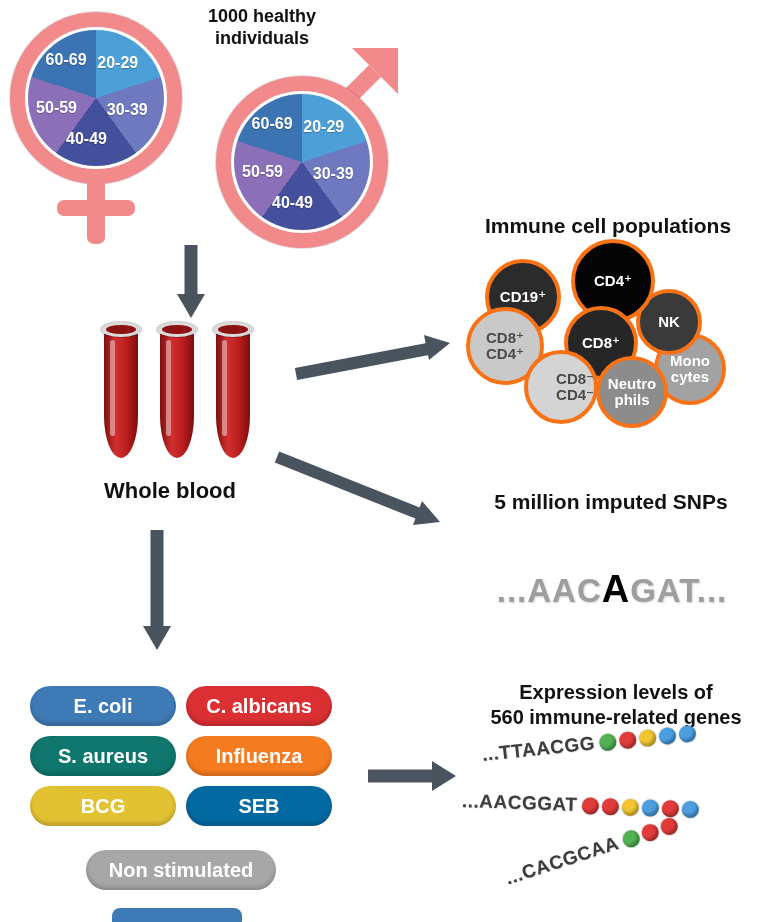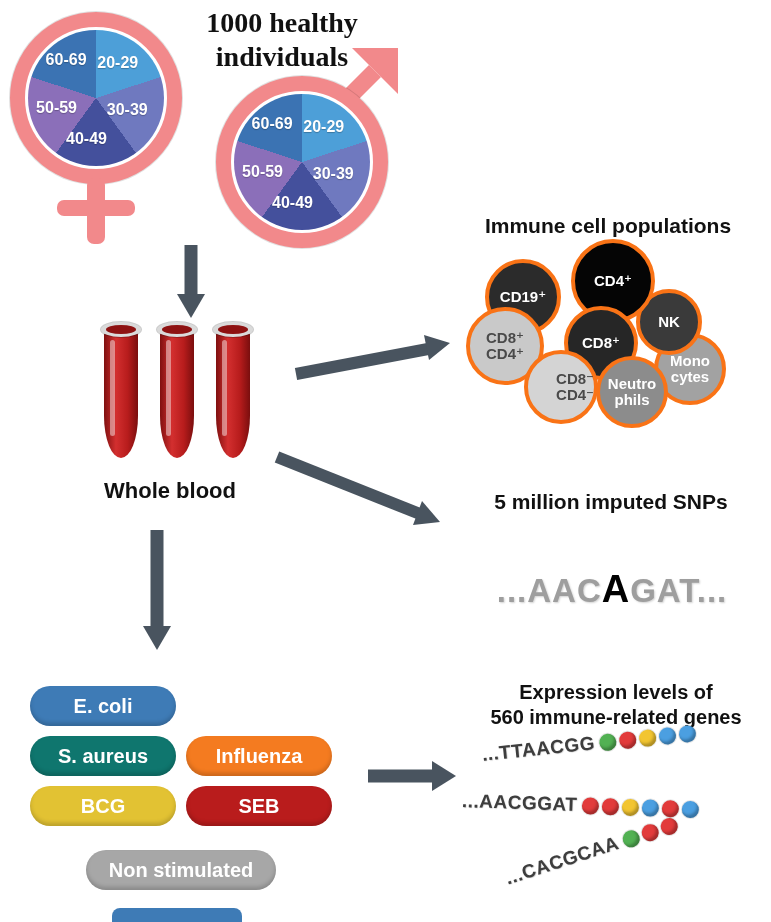--- a/index.html
+++ b/index.html
@@ -1,21 +1,21 @@
 <!DOCTYPE html>
 <html><head>
 <meta charset="utf-8">
 <style>
   html,body{margin:0;padding:0;background:#fff;}
   body{font-family:"Liberation Sans","DejaVu Sans",sans-serif;}
   .canvas{position:relative;width:771px;height:922px;background:#fff;overflow:hidden;}
   .overlay{position:absolute;left:0;top:0;width:771px;height:922px;pointer-events:none;}
 
   .title{position:absolute;font-weight:bold;color:#111;text-align:center;white-space:pre-line;}
-  .main-title{left:192px;top:6px;width:180px;font-size:28px;line-height:1.2;font-family:Liberation Serif, serif;}
+  .main-title{left:172px;top:6px;width:180px;font-size:18px;line-height:1.2;}
   .blood-title{left:92px;top:478px;width:156px;font-size:22px;}
   .immune-title{left:452px;top:214px;width:312px;font-size:21px;}
   .snp-title{left:458px;top:490px;width:306px;font-size:21px;}
   .expr-title{left:464px;top:680px;width:304px;font-size:20px;line-height:1.25;}
 
   .gender{position:absolute;width:185px;height:245px;}
   .g-circle{position:absolute;width:172px;height:172px;border:15px solid #F2898B;border-radius:50%;background:#fff;box-sizing:border-box;box-shadow:0 0 0 1px rgba(0,0,0,0.12);}
   .pie{position:absolute;left:3px;top:3px;width:136px;height:136px;border-radius:50%;}
   .plbl{position:absolute;transform:translate(-50%,-50%);color:#fff;font-weight:bold;font-size:16px;white-space:nowrap;text-shadow:0 1px 1px rgba(0,0,0,0.25);}
   .f-stem{position:absolute;border-radius:7px;}
@@ -161,30 +161,33 @@
   </div>
 
   <div class="title snp-title">5 million imputed SNPs</div>
   <div class="snp-row" style="top:568px;">
     <span>...AAC</span><span class="variant">A</span><span>GAT...</span>
   </div>
 
   <div class="stim" style="left: 30px; top: 686px; background-color: rgb(62, 123, 182);">
     <span>E. coli</span>
   </div>
+  <div class="stim" style="left: 186px; top: 686px; background-color: rgb(218, 47, 51);">
+    <span>C. albicans</span>
+  </div>
   <div class="stim" style="left: 30px; top: 736px; background-color: #0f766e;">
     <span>S. aureus</span>
   </div>
   <div class="stim" style="left: 186px; top: 736px; background-color: rgb(244, 123, 32);">
     <span>Influenza</span>
   </div>
   <div class="stim" style="left: 30px; top: 786px; background-color: rgb(226, 194, 51);">
     <span>BCG</span>
   </div>
-  <div class="stim" style="left: 186px; top: 786px; background-color: #b91c1c;">
+  <div class="stim" style="left: 186px; top: 786px; background-color: #0369a1;">
     <span>SEB</span>
   </div>
   <div class="stim stim-wide" style="left: 86px; top: 850px; background-color: rgb(167, 167, 167);">
     <span>Non stimulated</span>
   </div>
   <div class="cropped-bar" style="background-color: rgb(62, 123, 182);"></div>
 
   <div class="title expr-title">Expression levels of
 560 immune-related genes</div>
 

